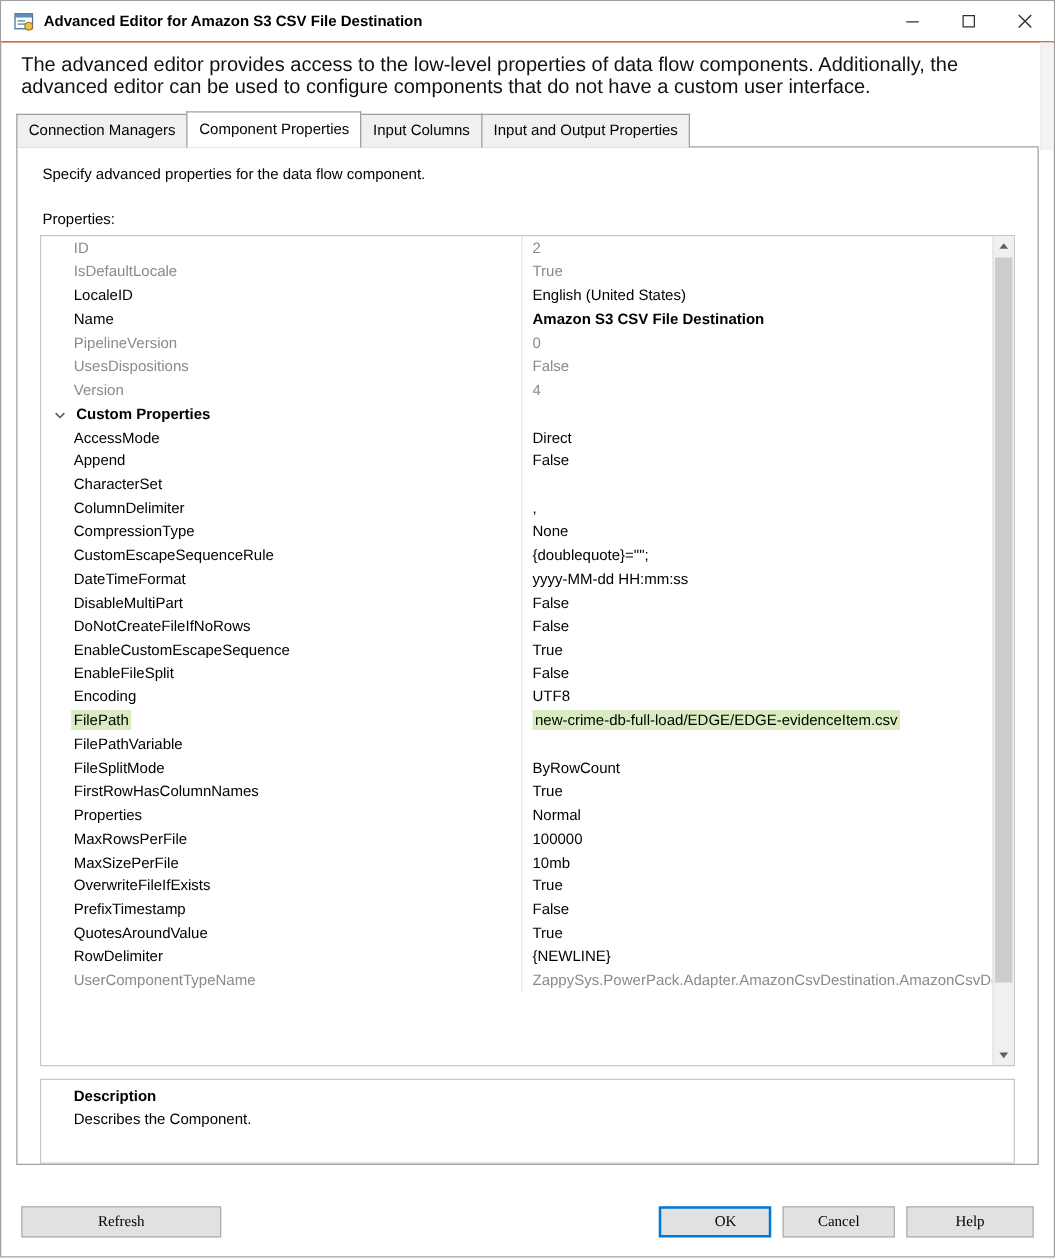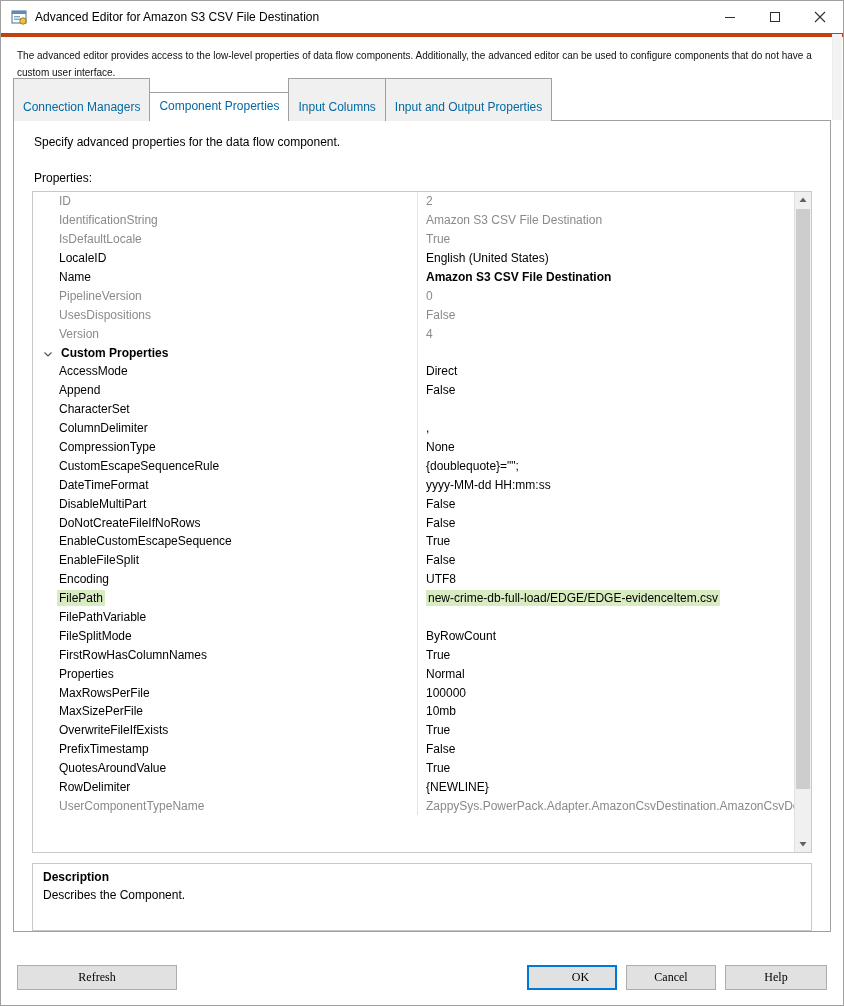--- a/index.html
+++ b/index.html
@@ -26,21 +26,22 @@
     flex-direction: column;
     position: relative;
   }
   
   .titlebar {
     height: 32px;
     min-height: 32px;
     display: flex;
     align-items: center;
     background: #ffffff;
-    border-bottom: 4px solid #c2410c;
+    border-bottom: 1px solid #c2410c;
+    font-weight: bold;
   }
   .titlebar-icon {
     width: 16px;
     height: 16px;
     margin-left: 10px;
     margin-right: 8px;
     position: relative;
     flex: none;
   }
   .titlebar-text {
@@ -59,45 +60,45 @@
     font-size: 13px;
     color: #303030;
     flex: none;
   }
   .win-btn.close-btn { width: 46px; }
   .win-btn svg { display: block; }
 
   
   .intro {
     padding: 10px 16px 6px 16px;
-    font-size: 10px;
+    font-size: 16px;
     line-height: 17px;
     color: #111;
   }
 
   
   .tabstrip {
     margin: 8px 12px 0 12px;
     display: flex;
     align-items: flex-end;
     height: 26px;
     position: relative;
     z-index: 2;
   }
   .tab {
     border: 1px solid #a0a0a0;
     border-bottom: none;
     background: #f0f0f0;
-    padding: 20px 9px 4px 9px;
+    padding: 4px 9px 4px 9px;
     font-size: 12px;
     margin-right: -1px;
     height: 18px;
     box-sizing: content-box;
     line-height: 17px;
-    color: #0369a1;
+    color: #000000;
   }
   .tab.selected {
     background: #ffffff;
     padding-top: 5px;
     padding-bottom: 5px;
     margin-top: -2px;
     position: relative;
     z-index: 3;
     font-weight: normal;
   }
@@ -213,21 +214,21 @@
     bottom: 0;
     left: 0;
     right: 0;
   }
 
   
   .descbox {
     margin: 10px 18px 0 18px;
     border: 1px solid #c8c8c8;
     height: 54px;
-    padding: 6px 10px;
+    padding: 6px 26px;
     font-size: 12px;
   }
   .descbox .title {
     font-weight: bold;
     margin-bottom: 4px;
   }
 
   
   .btnbar {
     height: 56px;
@@ -326,24 +327,20 @@
     <div class="panel-hint">Specify advanced properties for the data flow component.</div>
     <div class="panel-props-label">Properties:</div>
 
     <div class="grid-wrap">
       <div class="grid-scroll">
         <table class="grid">
           <tbody id="grid-body">
               <tr class="readonly">
                 <td class="col-name">ID</td>
                 <td class="col-val">2</td>
-              </tr>
-              <tr class="readonly">
-                <td class="col-name">IdentificationString</td>
-                <td class="col-val">Amazon S3 CSV File Destination</td>
               </tr>
               <tr class="readonly">
                 <td class="col-name">IsDefaultLocale</td>
                 <td class="col-val">True</td>
               </tr>
               <tr>
                 <td class="col-name">LocaleID</td>
                 <td class="col-val">English (United States)</td>
               </tr>
               <tr class="bold-val">

